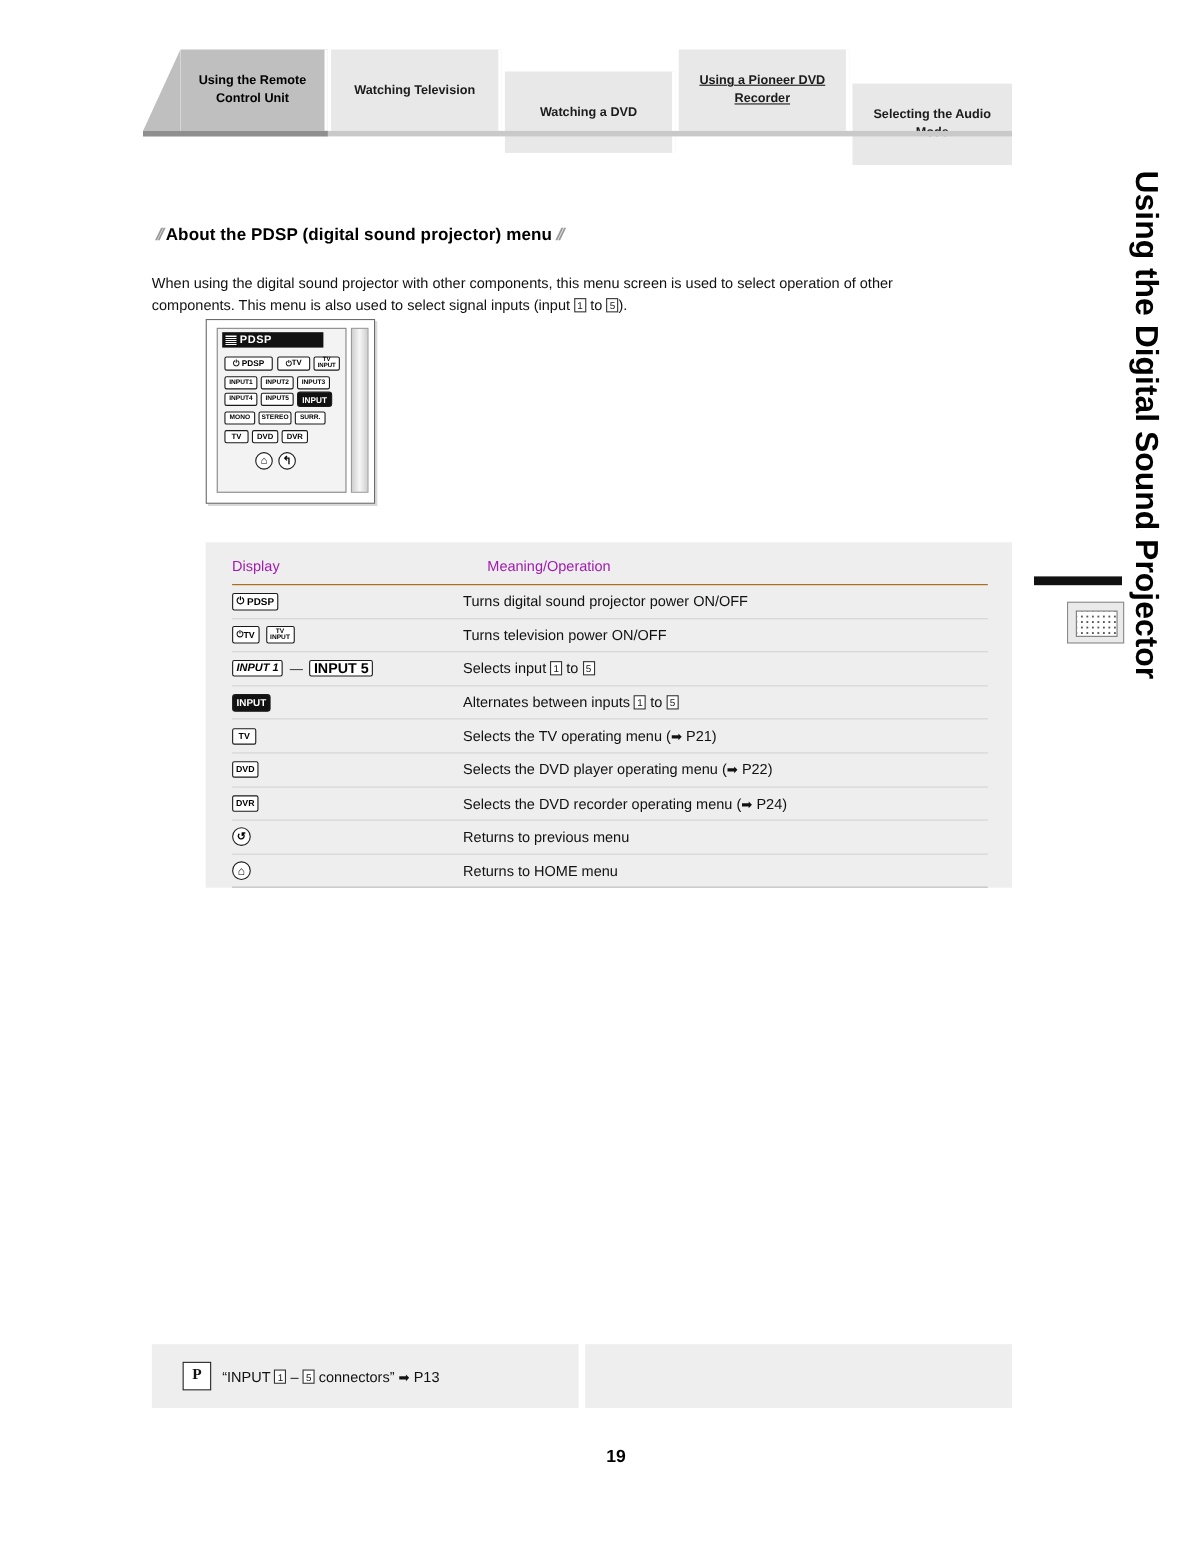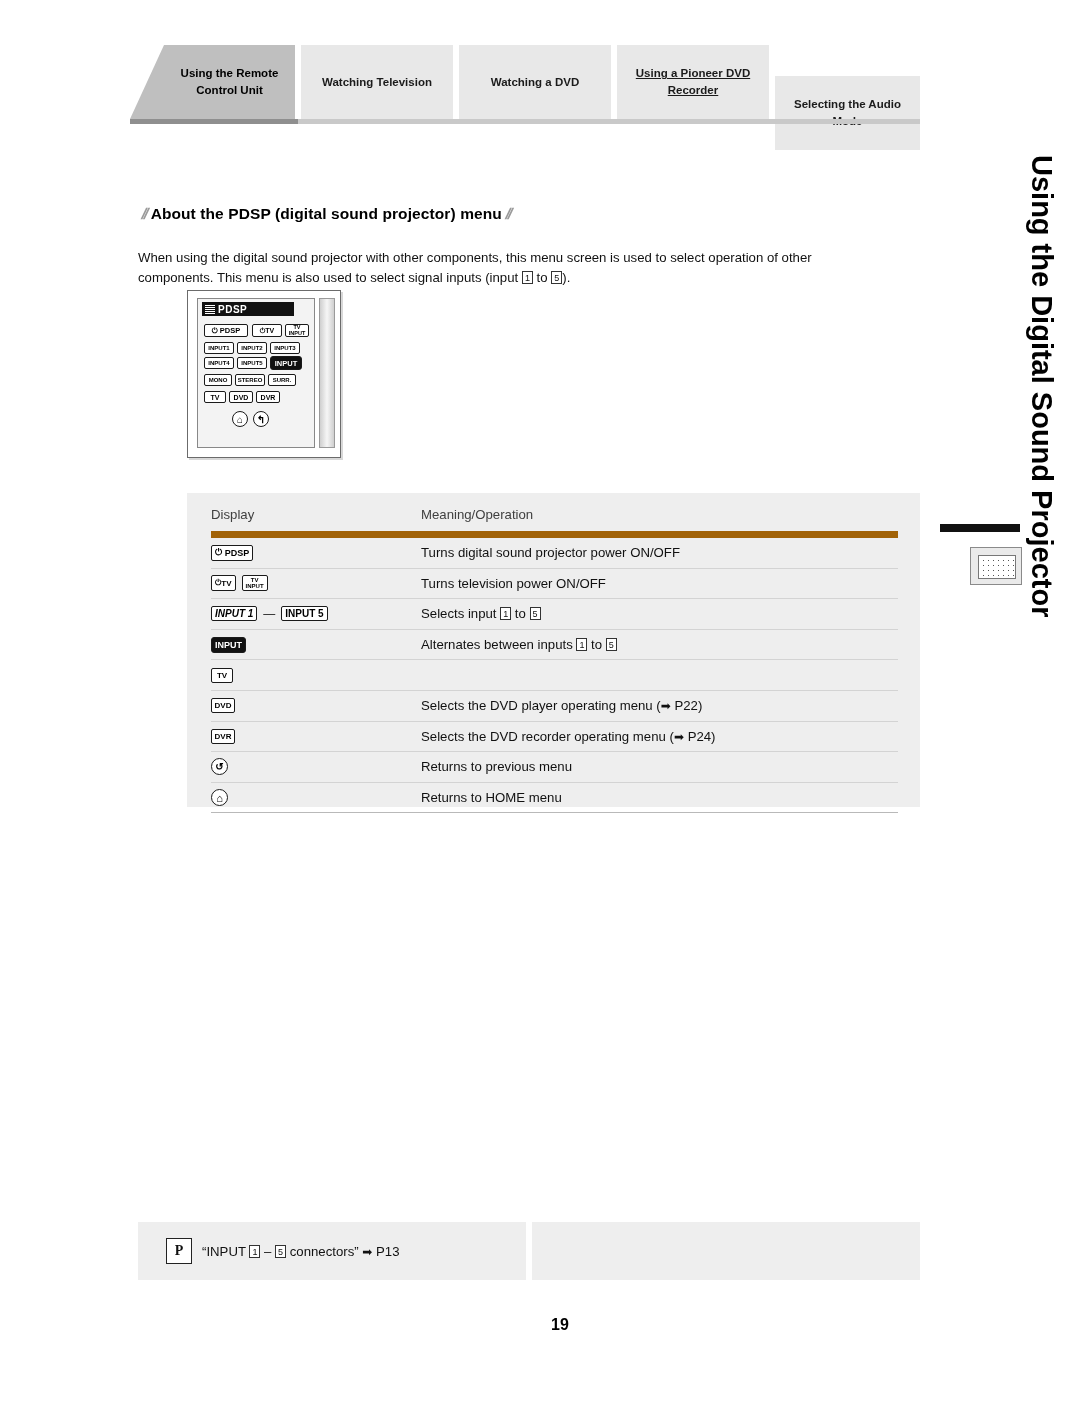--- a/index.html
+++ b/index.html
@@ -205,23 +205,24 @@
   }
   .table {
     position: absolute;
     left: 24px;
     top: 14px;
     width: 687px;
   }
   .thead {
     display: flex;
     font-size: 13.2px;
-    color: #404040;
+    color: #a21caf;
     padding-bottom: 9px;
-    border-bottom: 7px solid #a16207;
+    border-bottom: 1px solid #a16207;
+    gap: 22px;
   }
   .col-display { width: 210px; }
   .trow {
     display: flex;
     align-items: center;
     min-height: 29.6px;
     border-bottom: 1px solid #d3d3d3;
     font-size: 13.2px;
     color: #111;
   }
@@ -361,21 +362,21 @@
 <body>
 
 <div class="tabbar">
   <div class="tab-skew-left"></div>
   <div class="tab active" style="left:34px; width:134px;">
     <span>Using the Remote Control Unit</span>
   </div>
   <div class="tab" style="left:171px; width:155px;">
     <span>Watching Television</span>
   </div>
-  <div class="tab" style="left:329px; width:155px;">
+  <div class="tab" style="left:329px; width:155px;margin-top:20px;">
     <span>Watching a DVD</span>
   </div>
   <div class="tab" style="left:487px; width:155px;text-decoration:underline;">
     <span>Using a Pioneer DVD Recorder</span>
   </div>
   <div class="tab" style="left:645px; width:145px; border-right:none;margin-top:31px;">
     <span>Selecting the Audio Mode</span>
   </div>
   <div class="tabbar-underline"></div>
   <div class="tabbar-underline-dark"></div>
@@ -476,21 +477,21 @@
       </div>
       <div class="cell-text">Turns television power ON/OFF</div>
     </div>
 
     <div class="trow">
       <div class="cell-icon">
         <span class="gbtn" style="height:15px; font-size:10px;font-style:italic;">
             <span>INPUT 1</span>
           </span>
         <span class="dash">—</span>
-        <span class="gbtn" style="height:15px; font-size:10px;text-align:right;">
+        <span class="gbtn" style="height:15px; font-size:13px;text-align:right;">
             <span>INPUT 5</span>
           </span>
       </div>
       <div class="cell-text">
         <span>Selects input </span><span class="keybox">1</span><span> to </span><span class="keybox">5</span>
       </div>
     </div>
 
     <div class="trow">
       <div class="cell-icon">
@@ -501,20 +502,23 @@
       <div class="cell-text">
         <span>Alternates between inputs </span><span class="keybox">1</span><span> to </span><span class="keybox">5</span>
       </div>
     </div>
 
     <div class="trow">
       <div class="cell-icon">
         <span class="gbtn" style="height:15px; width:22px; font-size:8px;">
             <span>TV</span>
           </span>
+      </div>
+      <div class="cell-text">
+        <span>Selects the TV operating menu (</span><span class="arr">➡</span> <span>P21</span>)
       </div>
     </div>
 
     <div class="trow">
       <div class="cell-icon">
         <span class="gbtn" style="height:15px; width:24px; font-size:8px;">
             <span>DVD</span>
           </span>
       </div>
       <div class="cell-text">

